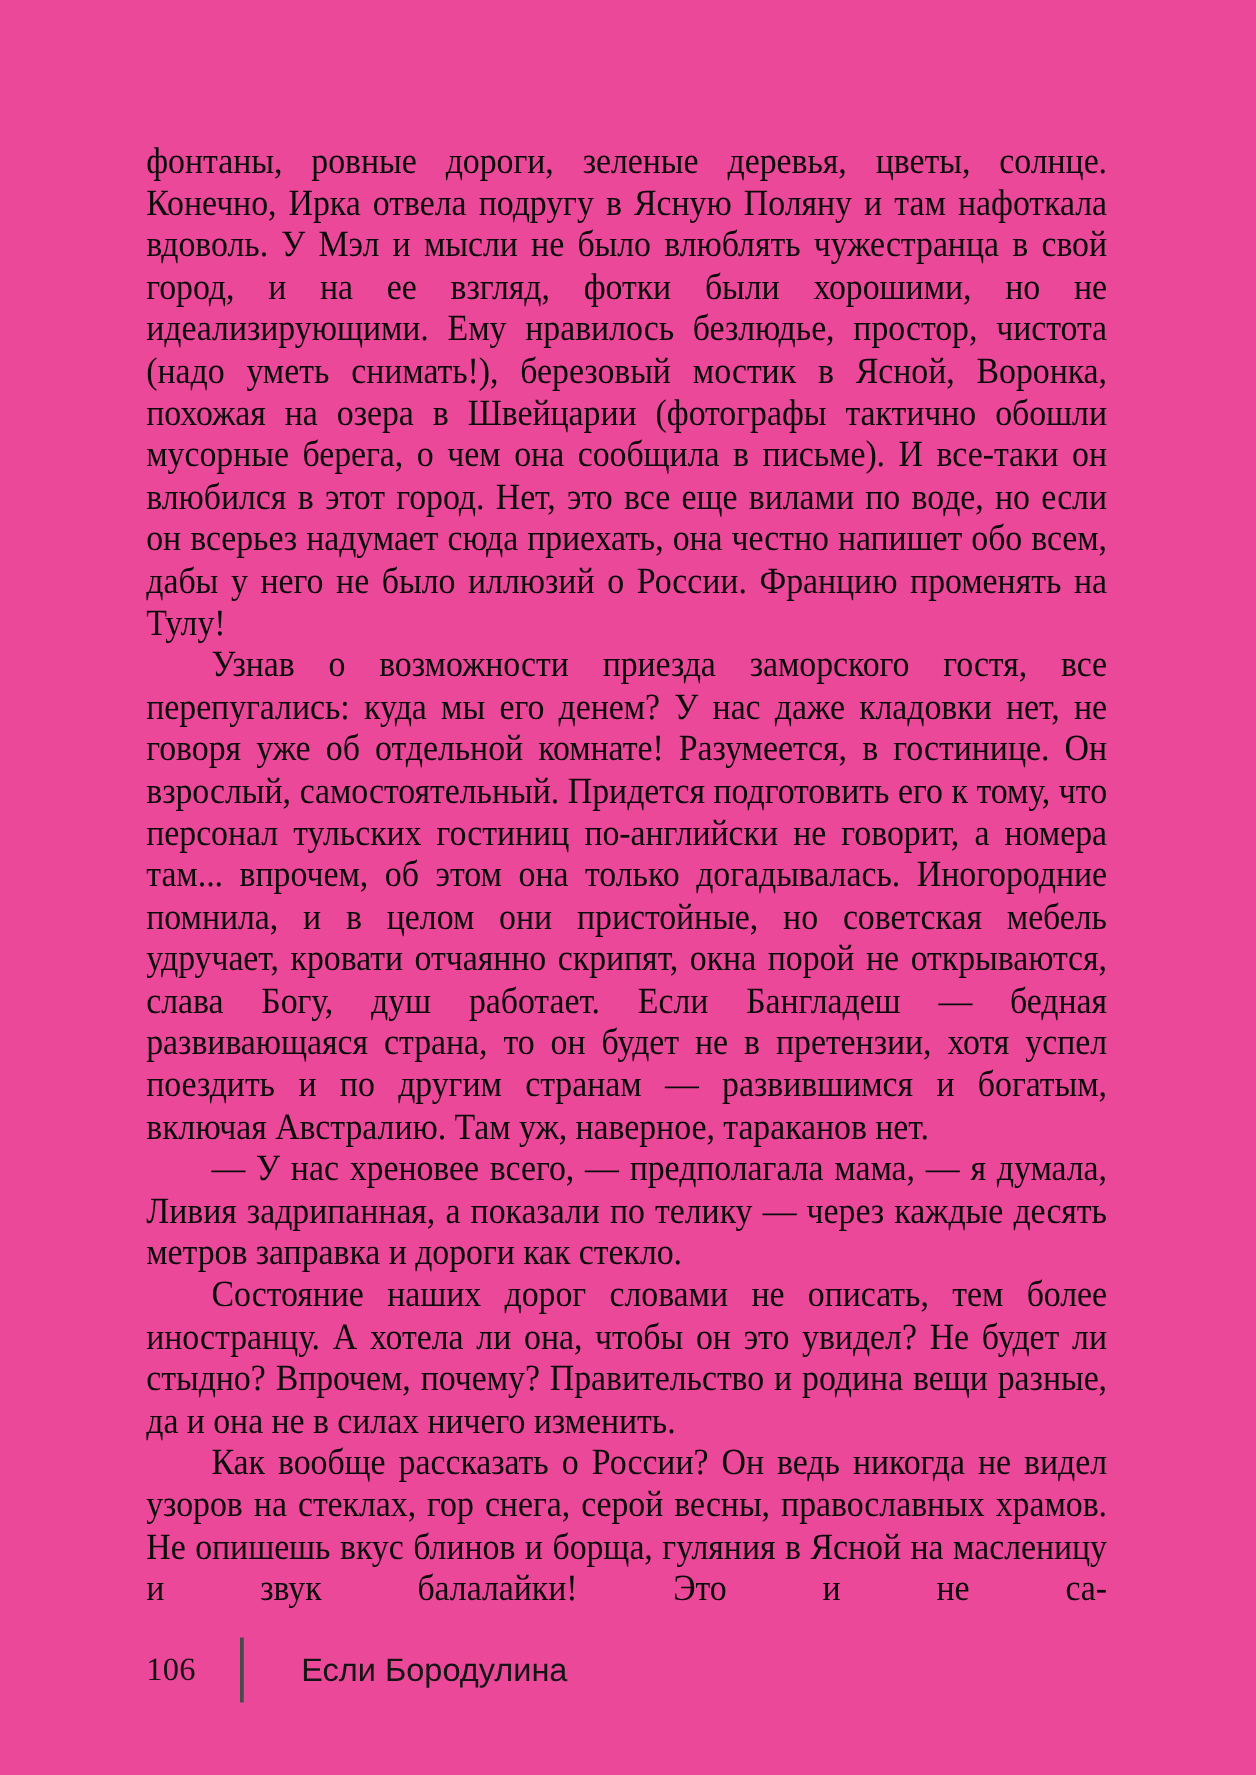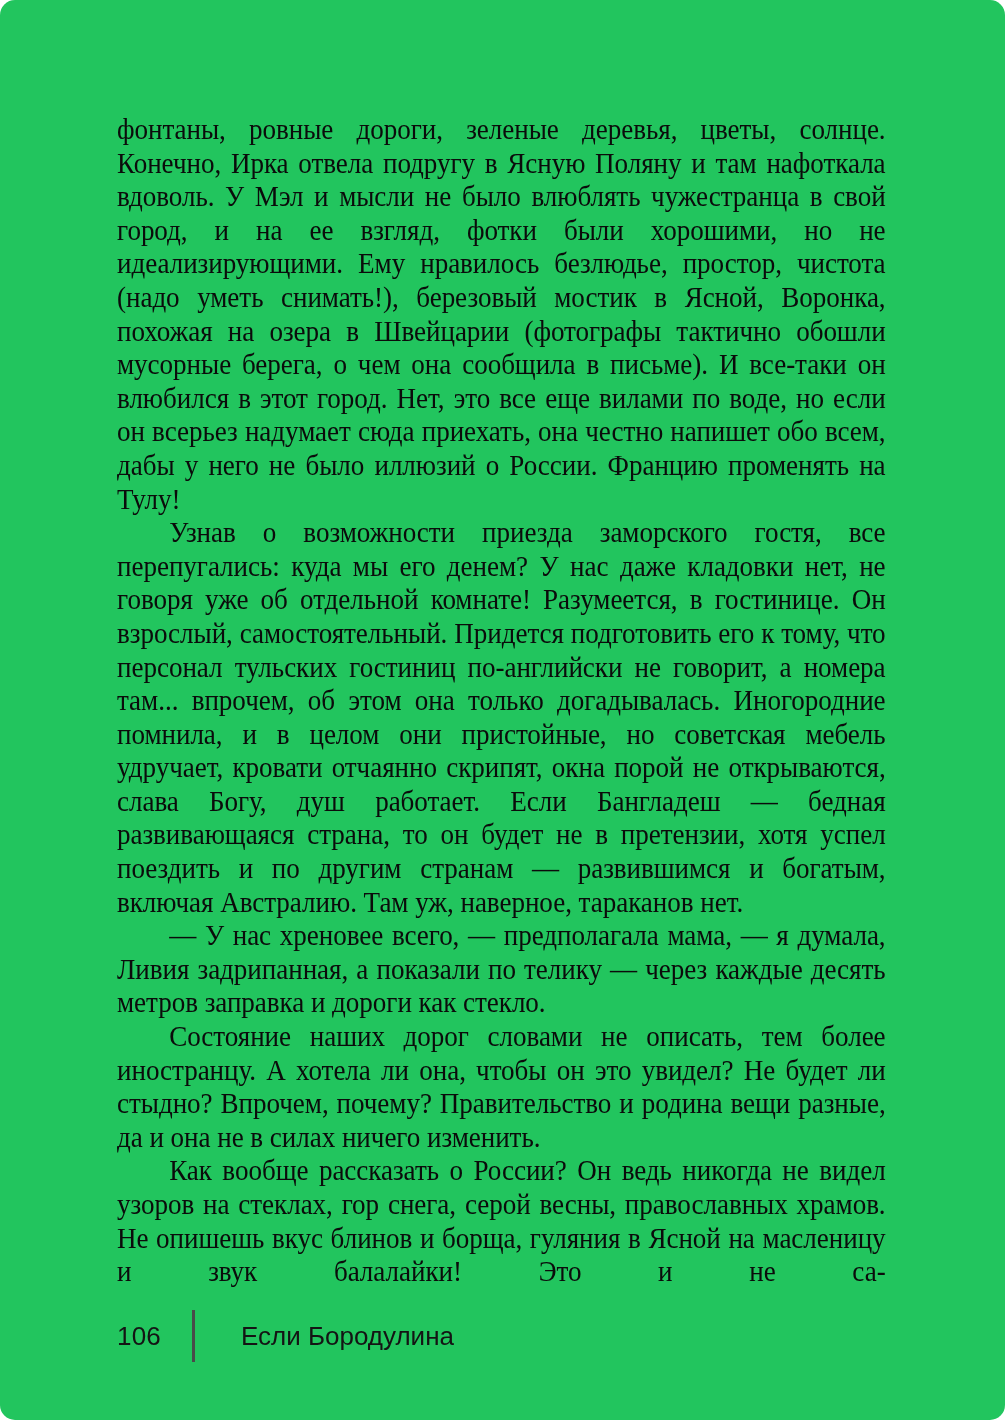--- a/index.html
+++ b/index.html
@@ -12,22 +12,21 @@
     width: 1005px;
     height: 1420px;
     position: relative;
     overflow: hidden;
     font-family: "Liberation Serif", "DejaVu Serif", serif;
   }
 
   #page {
     position: absolute;
     inset: 0;
-    background: #22c55e;
-    border-radius: 15px;
+    background: #ec4899;
   }
 
   
   #text-block {
     position: absolute;
     left: 117px;
     top: 113px;
     width: 769px;
   }
 
@@ -60,21 +59,21 @@
   
   #footer {
     position: absolute;
     left: 117px;
     top: 1309px;
     height: 54px;
     display: flex;
     align-items: center;
   }
   #page-number {
-    font-family: Liberation Sans, sans-serif;
+    font-family: Liberation Serif, serif;
     font-size: 26px;
     color: #141414;
     letter-spacing: 0.2px;
     line-height: 1;
     min-width: 56px;
   }
   #footer-rule {
     width: 3px;
     height: 52px;
     background: #4a4a4a;

